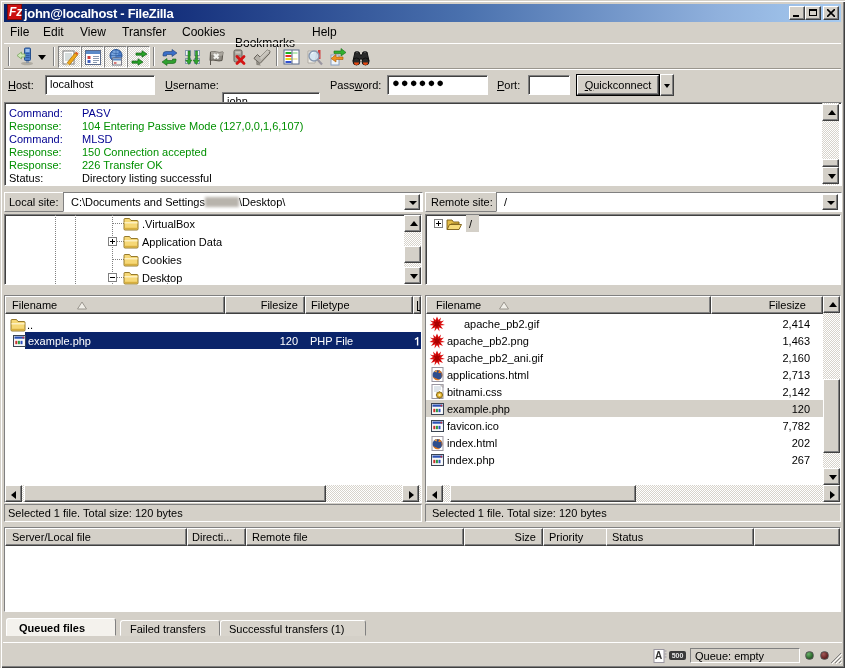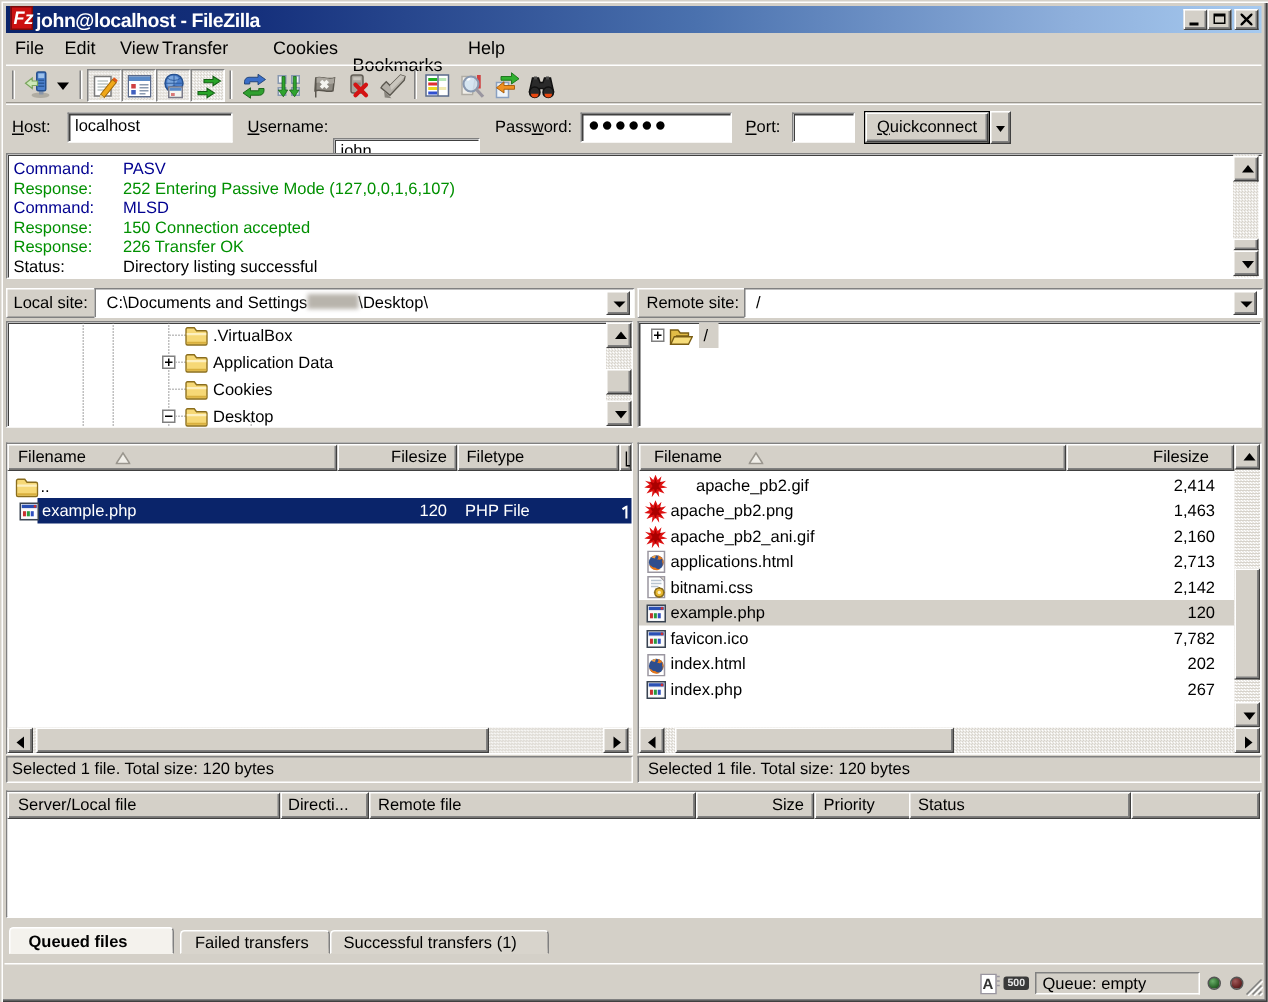--- a/index.html
+++ b/index.html
@@ -87,21 +87,21 @@
       <svg class="abs" style="left:3px; top:2px;" width="8" height="8" viewBox="0 0 8 8">
           <path d="M0,0 L8,8 M8,0 L0,8" stroke="#000" stroke-width="1.6"></path>
         </svg>
     </div>
   </div>
 
   <div class="abs" id="menubar" style="left:4px; top:22px; width:837px; height:20px; font-size:12px;">
     <div class="txt" style="left:6px; top:3px;">File</div>
     <div class="txt" style="left:39px; top:3px;">Edit</div>
     <div class="txt" style="left:76px; top:3px;">View</div>
-    <div class="txt" style="left:104px; top:3px;">Transfer</div>
+    <div class="txt" style="left:118px; top:3px;">Transfer</div>
     <div class="txt" style="left:178px; top:3px;">Cookies</div>
     <div class="txt" style="left:231px; top:3px;margin-top:11px;">Bookmarks</div>
     <div class="txt" style="left:308px; top:3px;">Help</div>
   </div>
 
   <div class="abs" id="toolbar" style="left:4px; top:43px; width:837px; height:26px; border-top:1px solid #ffffff; border-bottom:1px solid #9a968e;">
     <div class="abs" style="left:4px; top:3px; width:2px; height:19px; border-left:1px solid #808080; border-right:1px solid #fff;"></div>
 
     <svg class="abs" style="left:11px; top:3px;" width="20" height="20" viewBox="0 0 20 20">
       <ellipse cx="12" cy="16.5" rx="6" ry="1.8" fill="#b0aca2"></ellipse>
@@ -236,21 +236,21 @@
     </div>
     <div class="abs raised" style="left:656px; top:4px; width:14px; height:22px;">
       <div class="arrow" style="left:3px; top:9px; border-left:3.5px solid transparent; border-right:3.5px solid transparent; border-top:4px solid #000;"></div>
     </div>
   </div>
 
   <div class="abs sunken" id="log" style="left:4px; top:102px; width:838px; height:84px;">
     <div class="txt" style="left:4px; top:4px; color:#000090;">Command:</div>
       <div class="txt" style="left:77px; top:4px; color:#000090;">PASV</div>
     <div class="txt" style="left:4px; top:17px; color:#009000;">Response:</div>
-      <div class="txt" style="left:77px; top:17px; color:#009000;">252 Entering Passive Mode (127,0,0,1,6,107)</div>
+      <div class="txt" style="left:77px; top:17px; color:#009000;">104 Entering Passive Mode (127,0,0,1,6,107)</div>
     <div class="txt" style="left:4px; top:30px; color:#000090;">Command:</div>
       <div class="txt" style="left:77px; top:30px; color:#000090;">MLSD</div>
     <div class="txt" style="left:4px; top:43px; color:#009000;">Response:</div>
       <div class="txt" style="left:77px; top:43px; color:#009000;">150 Connection accepted</div>
     <div class="txt" style="left:4px; top:56px; color:#009000;">Response:</div>
       <div class="txt" style="left:77px; top:56px; color:#009000;">226 Transfer OK</div>
     <div class="txt" style="left:4px; top:69px; color:#000;">Status:</div>
       <div class="txt" style="left:77px; top:69px; color:#000;">Directory listing successful</div>
 
     <div class="abs dither" style="left:817px; top:0px; width:17px; height:82px;"></div>

